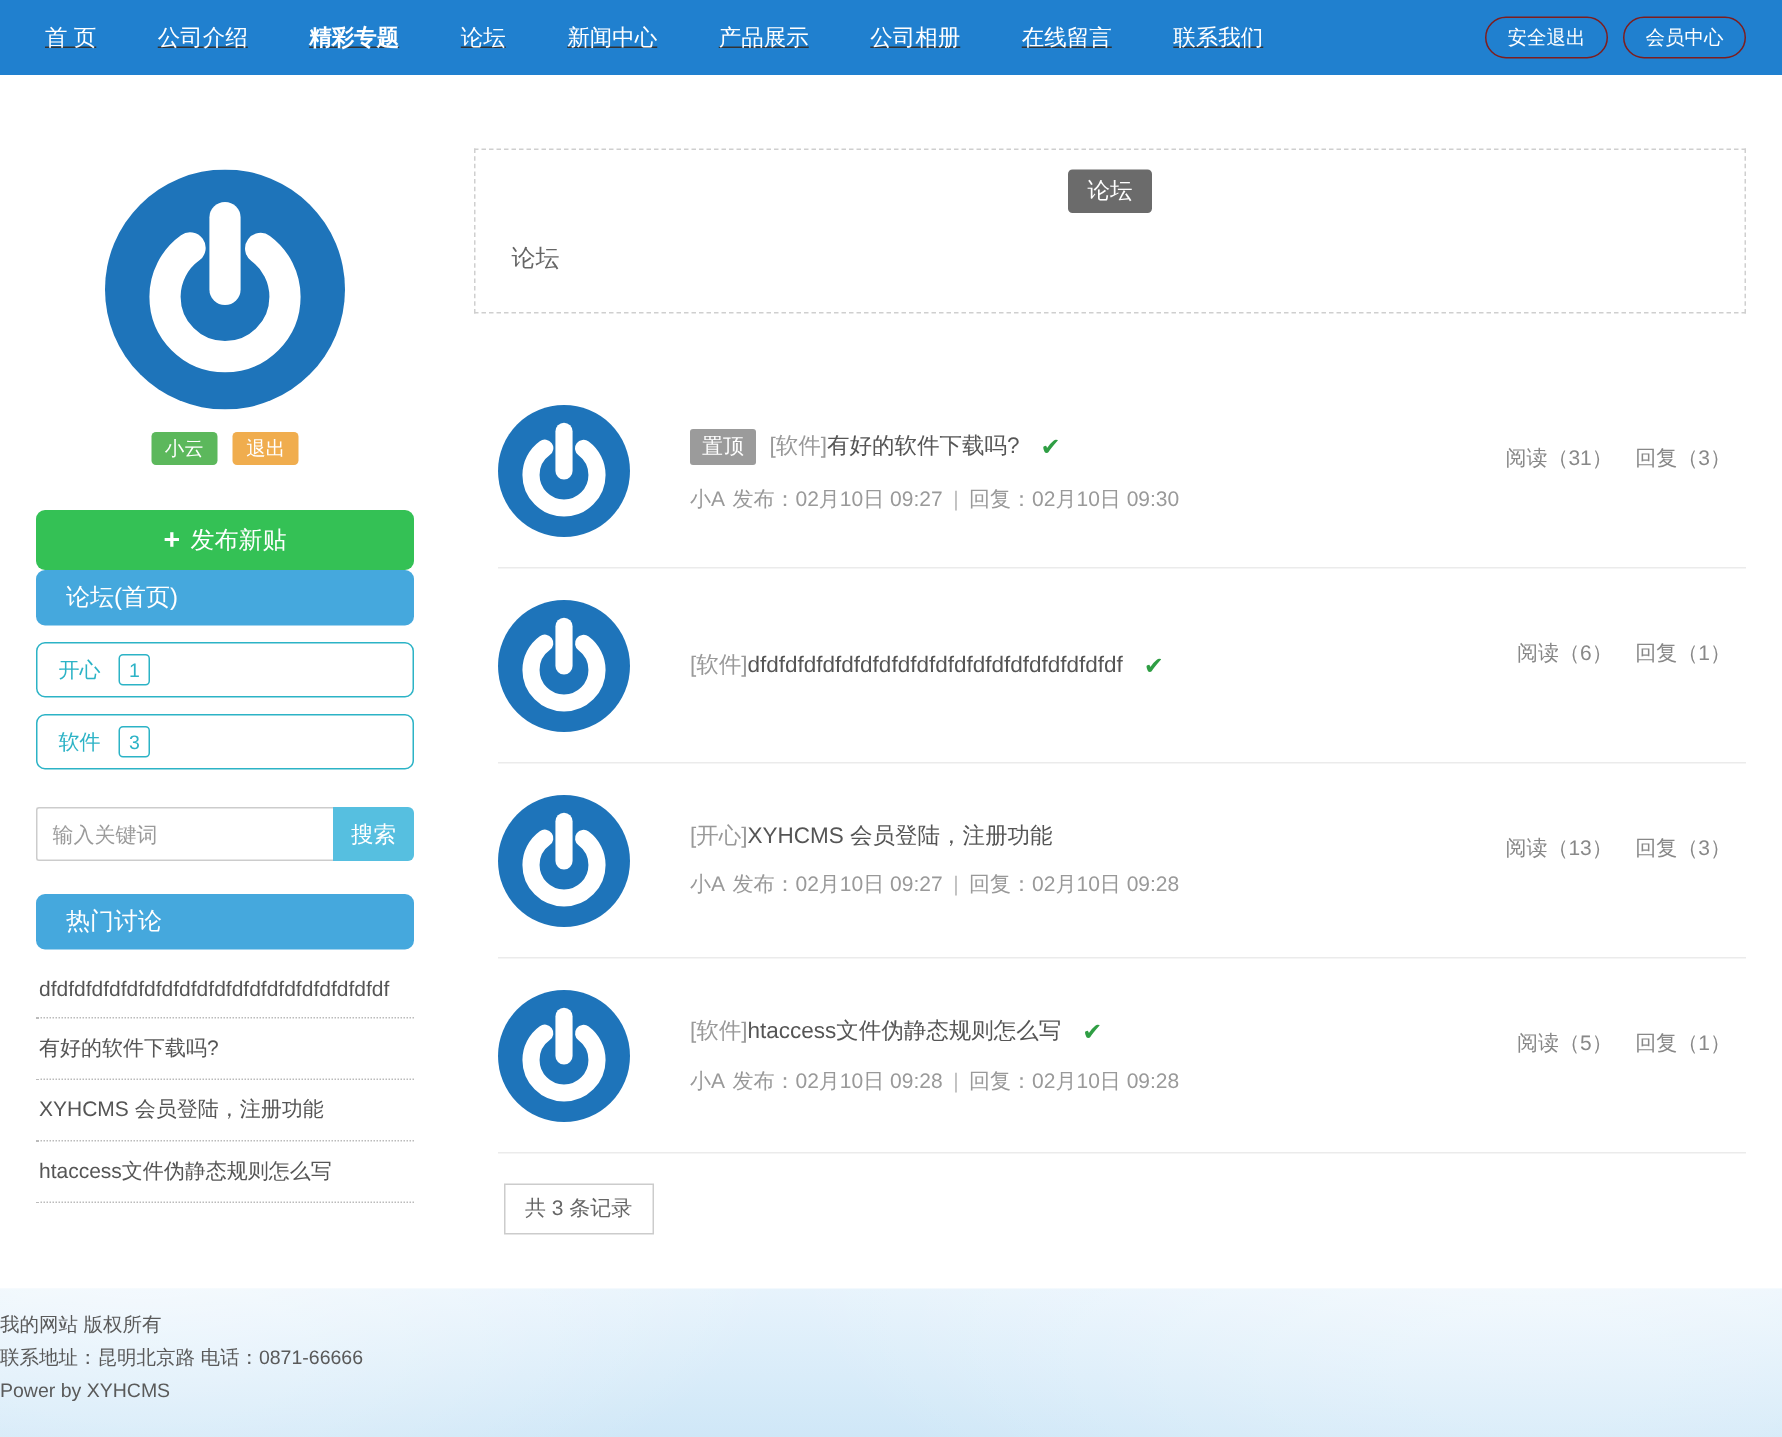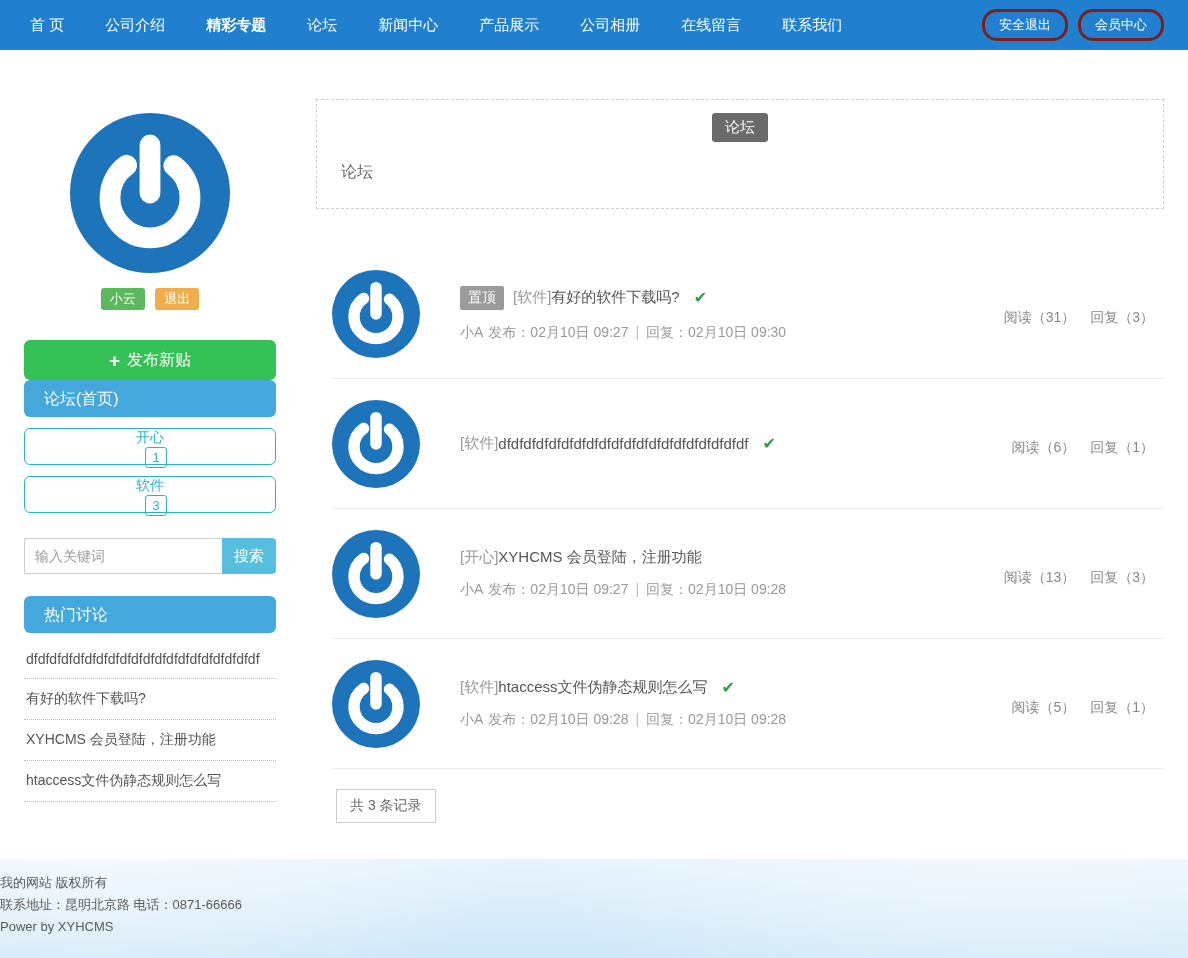--- a/index.html
+++ b/index.html
@@ -8,43 +8,43 @@
   --check-green:#2f9e44; --logo-blue:#1e74ba; --pin-gray:#9b9b9b;
 }
 *{box-sizing:border-box;}
 html,body{margin:0;padding:0;}
 body{
   width:1188px; background:#fff; color:#333;
   font-family:"Liberation Sans","DejaVu Sans",sans-serif;
 }
 
 .navbar{height:50px;background:var(--nav-blue);display:flex;align-items:center;padding:0 24px;}
-.nav-items{display:flex;align-items:center;}
+.nav-items{display:flex;align-items:center;text-decoration:underline;}
 .nav-item{color:#fff;font-size:15px;margin-right:29px;padding:0 6px;cursor:pointer;white-space:nowrap;}
 .nav-items .nav-item:nth-child(3){font-weight:bold;}
 .nav-pills{margin-left:auto;display:flex;gap:10px;}
-.nav-pill{border:3px solid #7f1d1d;border-radius:15px;color:#fff;font-size:13px;padding:4px 14px;cursor:pointer;white-space:nowrap;}
+.nav-pill{border:1px solid #7f1d1d;border-radius:15px;color:#fff;font-size:13px;padding:4px 14px;cursor:pointer;white-space:nowrap;}
 
 .container{width:1140px;margin:0 auto;display:flex;padding-top:49px;align-items:flex-start;}
 .sidebar{width:252px;margin-right:40px;flex-shrink:0;}
 .main{flex:1;min-width:0;}
 
 .avatar-big{width:160px;height:160px;margin:14px auto 0;display:block;}
 .user-badges{text-align:center;margin-top:15px;}
 .user-badge{display:inline-block;color:#fff;font-size:13px;padding:2px 9px;border-radius:3px;margin:0 3px;cursor:pointer;}
 .user-badge.name{background:var(--badge-green);}
 .user-badge.logout{background:var(--badge-orange);}
 .new-post-btn{margin-top:30px;display:flex;align-items:center;justify-content:center;width:100%;height:40px;
   background:var(--green);color:#fff;font-size:16px;border:none;border-radius:6px;cursor:pointer;
   font-family:inherit;}
 .new-post-btn .plus{font-weight:bold;font-size:19px;margin-right:7px;line-height:1;}
 .panel-header{height:37px;line-height:37px;background:var(--panel-blue);color:#fff;
   font-size:16px;padding-left:20px;border-radius:6px;}
 .cat-item{margin-top:11px;border:1px solid var(--teal);border-radius:6px;height:37px;display:flex;
-  align-items:center;padding:0 14px;color:var(--teal);font-size:14px;cursor:pointer;background:#fff;flex-direction:column;}
+  align-items:center;padding:0 14px;color:var(--teal);font-size:14px;cursor:pointer;background:#fff;}
 .cat-count{border:1px solid var(--teal);border-radius:3px;padding:0 6px;margin-left:12px;font-size:13px;
   height:21px;line-height:19px;}
 .search-row{margin-top:25px;display:flex;height:36px;}
 .search-input{flex:1;min-width:0;border:1px solid #ccc;border-right:none;padding:0 10px;font-size:14px;
   color:#555;outline:none;border-radius:2px 0 0 2px;font-family:inherit;}
 .search-input::placeholder{color:#9b9b9b;}
 .search-btn{width:54px;background:var(--search-blue);color:#fff;border:none;font-size:15px;cursor:pointer;
   border-radius:0 4px 4px 0;font-family:inherit;}
 .hot-header{margin-top:22px;}
 .hot-list{margin-top:7px;}
@@ -60,21 +60,21 @@
 .post-avatar{width:88px;height:88px;flex-shrink:0;display:block;}
 .post-main{margin-left:40px;}
 .post-title-line{display:flex;align-items:center;font-size:15px;}
 .pin-badge{background:var(--pin-gray);color:#fff;padding:3px 8px;font-size:14px;border-radius:2px;margin-right:9px;}
 .post-cat{color:#999;}
 .post-title{color:#555;}
 .check-icon{color:var(--check-green);font-size:16px;font-weight:bold;margin-left:14px;}
 .post-meta{margin-top:14px;color:#999;font-size:14px;}
 .post-meta .divider{margin:0 7px;color:#bbb;}
 .post-meta .author{margin-right:5px;}
-.post-stats{position:absolute;right:10px;top:60px;color:#888;font-size:14px;}
+.post-stats{position:absolute;right:10px;top:48px;color:#888;font-size:14px;}
 .post-stats .stat-read{margin-right:15px;}
 .record-box{display:inline-block;margin:20px 0 0 20px;border:1px solid #ccc;padding:7px 13px;color:#666;
   font-size:14px;background:#fff;}
 
 .footer{margin-top:36px;height:100px;padding-top:13px;
   background-image:
     radial-gradient(ellipse 620px 320px at 8% -45%, rgba(255,255,255,.65), rgba(255,255,255,0) 70%),
     radial-gradient(ellipse 720px 340px at 86% -35%, rgba(255,255,255,.55), rgba(255,255,255,0) 70%),
     linear-gradient(180deg,#e7f3fc,#cfe7f7);
 }

